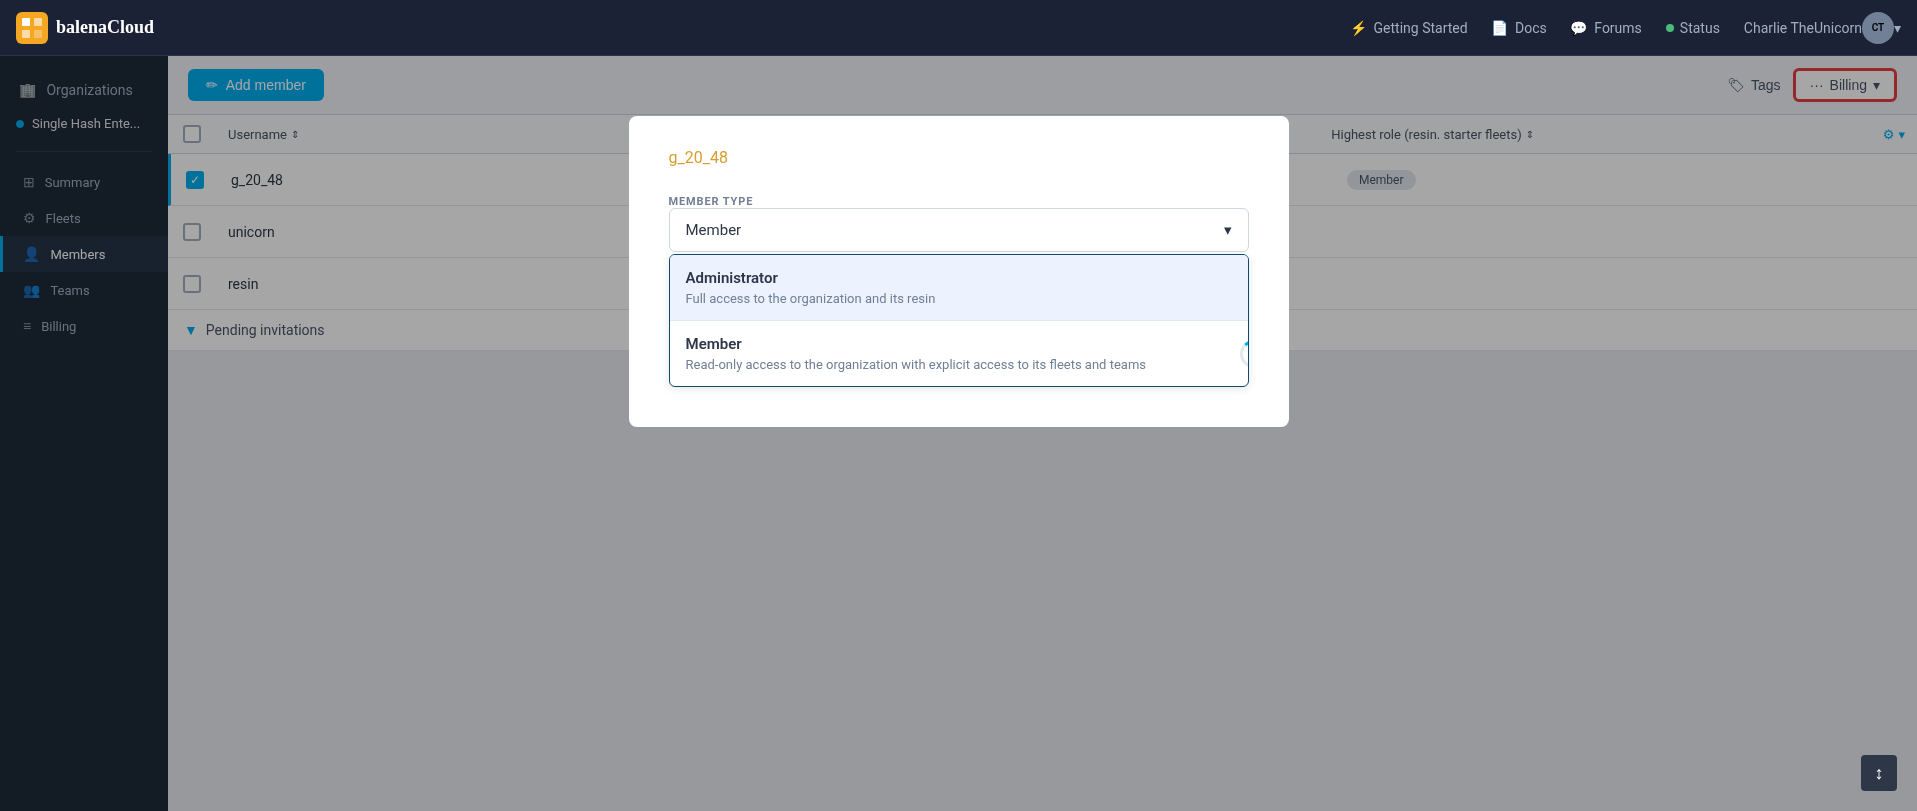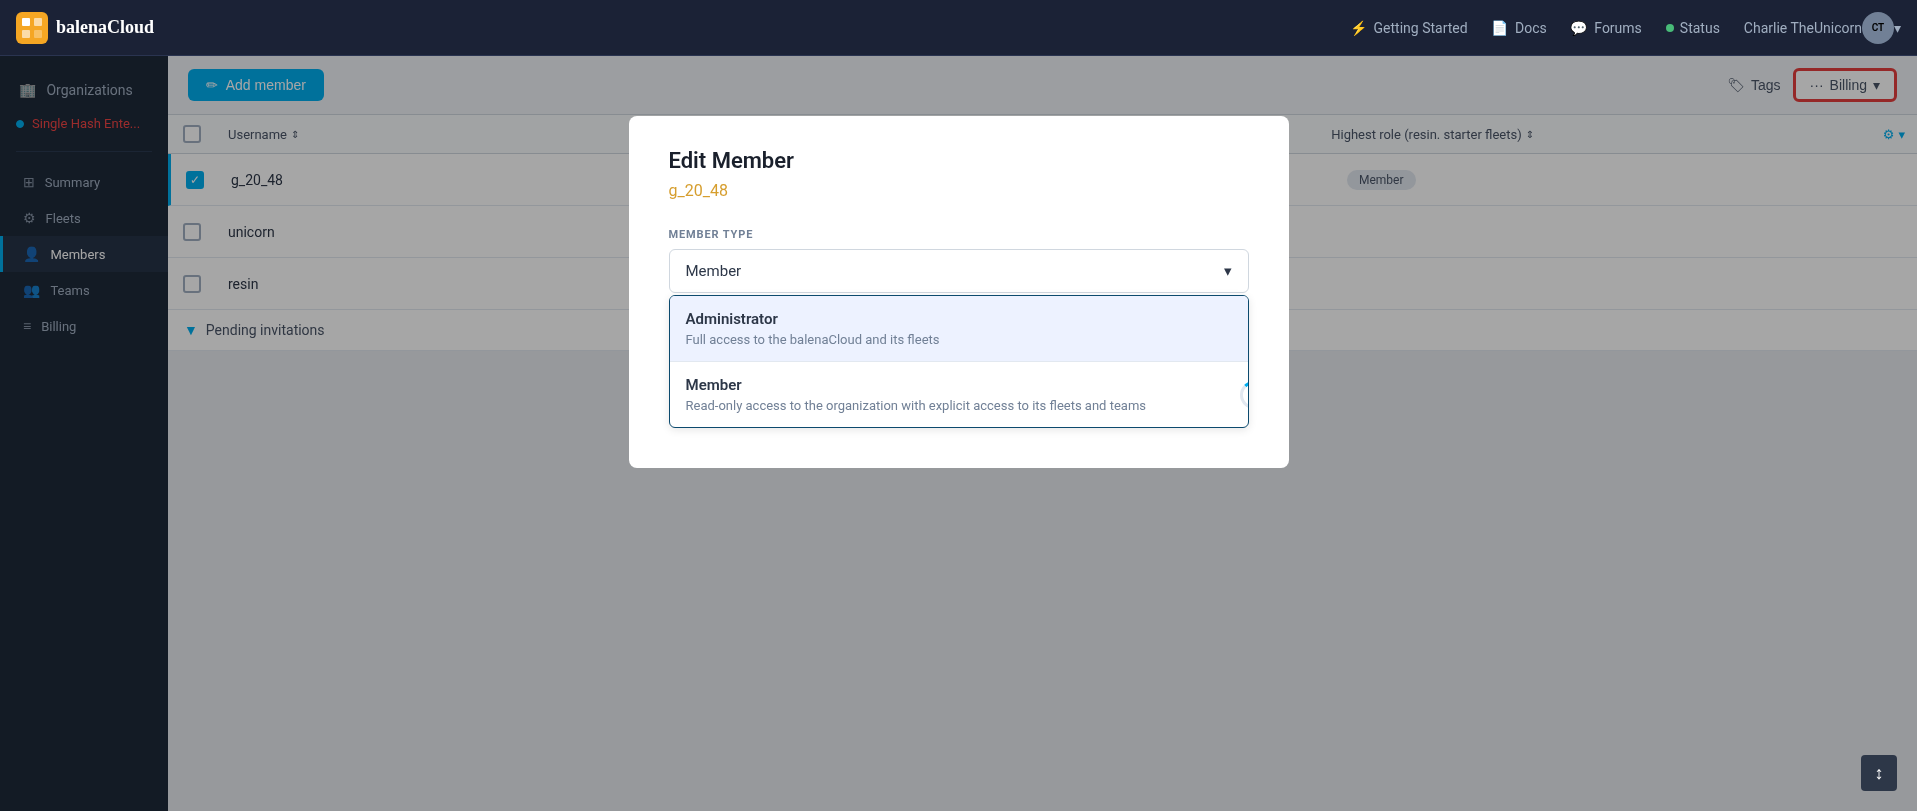--- a/index.html
+++ b/index.html
@@ -100,21 +100,21 @@
       border-left: 3px solid transparent;
     }
     .sidebar-item.active { color: white; border-left-color: #00aeef; background: #263347; }
     .sidebar-item.sub { padding-left: 20px; font-size: 13px; }
     .sidebar-icon { font-size: 14px; opacity: 0.8; }
     .sidebar-org-item {
       display: flex;
       align-items: center;
       gap: 8px;
       padding: 8px 16px;
-      color: #ef4444;
+      color: #e5e5e5;
       font-size: 13px;
       cursor: pointer;
     }
     .org-bullet {
       width: 8px; height: 8px;
       border: 1px solid #a0aec0;
       border-radius: 50%;
       flex-shrink: 0;
     }
     .org-selected .org-bullet {
@@ -300,21 +300,20 @@
       color: #d69e2e;
       font-size: 16px;
       margin-bottom: 28px;
     }
     .field-label {
       font-size: 11px;
       font-weight: 700;
       color: #718096;
       text-transform: uppercase;
       letter-spacing: 0.08em;
-      margin-bottom: 8px;
     }
     .select-box {
       width: 100%;
       border: 1px solid #d0d7df;
       border-radius: 6px;
       padding: 12px 16px;
       font-size: 15px;
       color: #2d3748;
       display: flex;
       align-items: center;
@@ -529,34 +528,33 @@
         <span class="pending-arrow">▼</span>
         <span>Pending invitations</span>
       </div>
     </div>
   </main>
 </div>
 
 <div class="overlay">
   <div class="modal">
     <div class="modal-body">
-      <h2 class="modal-title">Edit Member</h2>
       <div class="modal-username">g_20_48</div>
 
       <div class="field-label">MEMBER TYPE</div>
 
       <div class="select-box">
         <span>Member</span>
         <span>▾</span>
       </div>
 
       <div class="dropdown-list" style="position:relative;">
         <div class="dropdown-item highlighted">
           <div class="dropdown-item-name">Administrator</div>
-          <div class="dropdown-item-desc">Full access to the balenaCloud and its fleets</div>
+          <div class="dropdown-item-desc">Full access to the organization and its resin</div>
         </div>
         <div class="dropdown-item" style="position:relative;">
           <div class="dropdown-item-name">Member</div>
           <div class="dropdown-item-desc">Read-only access to the organization with explicit access to its fleets and teams</div>
           <div class="spinner"></div>
         </div>
       </div>
     </div>
   </div>
 </div>

